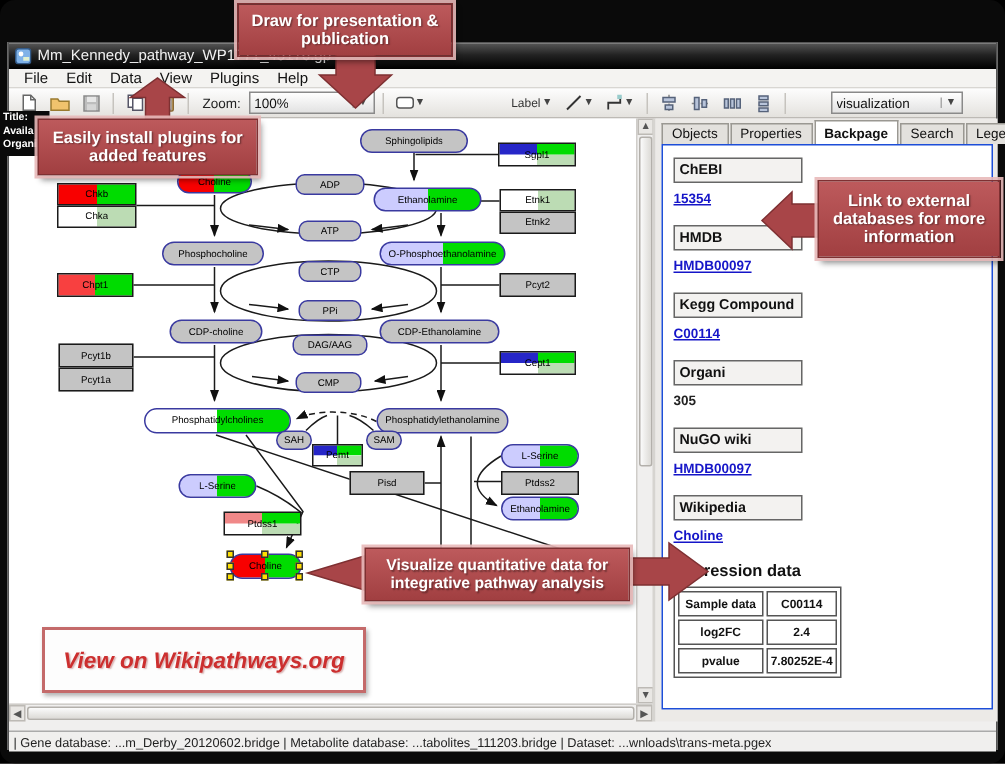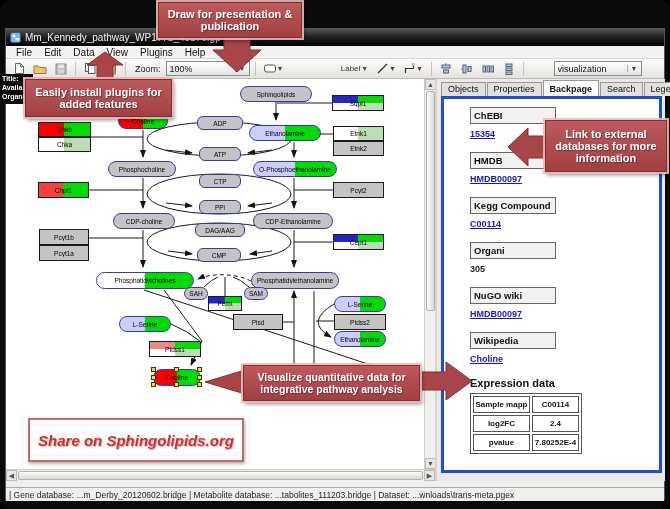--- a/index.html
+++ b/index.html
@@ -38,21 +38,21 @@
   .thumbh{height:9px;flex:1;margin:0 1px;background:linear-gradient(#fbfbfb,#dcdad6);border:1px solid #b3b0ab;border-radius:2px;}
   .thumbv{position:absolute;left:1px;top:12px;width:9px;height:220px;background:linear-gradient(90deg,#fbfbfb,#dcdad6);border:1px solid #b3b0ab;border-radius:2px;}
   #vscroll .sbtn{position:absolute;left:0;}
 
   
   #divider{position:absolute;left:429px;top:50px;width:2px;height:402px;background:#d6d4d0;}
   #panel{position:absolute;left:431px;top:50px;width:228px;height:402px;background:#eceae7;}
   #tabs{position:absolute;left:4px;top:2px;height:15px;display:flex;align-items:flex-end;}
   .tab{font-size:9px;color:#111;background:#e3e1dd;border:1px solid #9a9892;border-bottom:none;padding:1px 6px 2px 6px;margin-right:1px;}
   .tab.sel{background:#fff;padding-top:3px;font-weight:bold;}
-  #panelcontent{position:absolute;left:4px;top:17px;right:3px;bottom:8px;background:#fff;border:3px solid #1d4ed8;padding:8px 6px 4px 26px;overflow:hidden;}
+  #panelcontent{position:absolute;left:4px;top:17px;right:3px;bottom:8px;background:#fff;border:1px solid #1d4ed8;padding:8px 6px 4px 7px;overflow:hidden;}
   .sec{margin-bottom:13px;}
   .sechdr{width:86px;border:1px solid #666;background:#f3f2f0;font-size:9.5px;font-weight:bold;color:#111;padding:2px 3px;margin-bottom:5px;}
   .seclink{font-size:9px;font-weight:bold;color:#1515c8;text-decoration:underline;cursor:pointer;}
   .secval{font-size:9px;font-weight:bold;color:#222;}
   #exptitle{font-size:11px;font-weight:bold;color:#111;margin-top:2px;}
   #geneid{font-size:8.5px;font-weight:bold;color:#111;margin-top:20px;}
   #exptable{margin-top:4px;width:112px;border:1px solid #555;padding:1px;}
   .exprow{display:flex;}
   .expcell{border:1px solid #555;margin:1px;background:#fff;font-size:8px;font-weight:bold;color:#111;text-align:center;padding:3px 0;}
   .expcell.c0{width:58px;}
@@ -409,21 +409,21 @@
               <div class="seclink">HMDB00097</div>
             </div>
             <div class="sec">
               <div class="sechdr">Wikipedia</div>
               <div class="seclink">Choline</div>
             </div>
           </div>
         <div id="exptitle">Expression data</div>
         <div id="exptable">
             <div class="exprow">
-              <div class="expcell c0">Sample mapp</div>
+              <div class="expcell c0">Sample data</div>
               <div class="expcell c1">C00114</div>
             </div>
             <div class="exprow">
               <div class="expcell c0">log2FC</div>
               <div class="expcell c1">2.4</div>
             </div>
             <div class="exprow">
               <div class="expcell c0">pvalue</div>
               <div class="expcell c1">7.80252E-4</div>
             </div>
@@ -461,16 +461,16 @@
     <span class="ct">Visualize quantitative data for integrative pathway analysis</span>
   </div>
   <svg class="arrowsvg" style="left:205px;top:366px;" width="40" height="32">
     <path d="M40,4 V28 L0,16 z" fill="#a84548" stroke="#7e3032" stroke-width="1"></path>
   </svg>
   <svg class="arrowsvg" style="left:420px;top:360px;" width="54" height="42">
     <path d="M0,12 H26 V2 L52,21 L26,40 V30 H0 z" fill="#a84548" stroke="#7e3032" stroke-width="1"></path>
   </svg>
 
   <div id="sharebox">
-    <span>Share on Sphingolipids.org</span>
+    <span>View on Wikipathways.org</span>
   </div>
 
 </div>
 
 </body></html>

